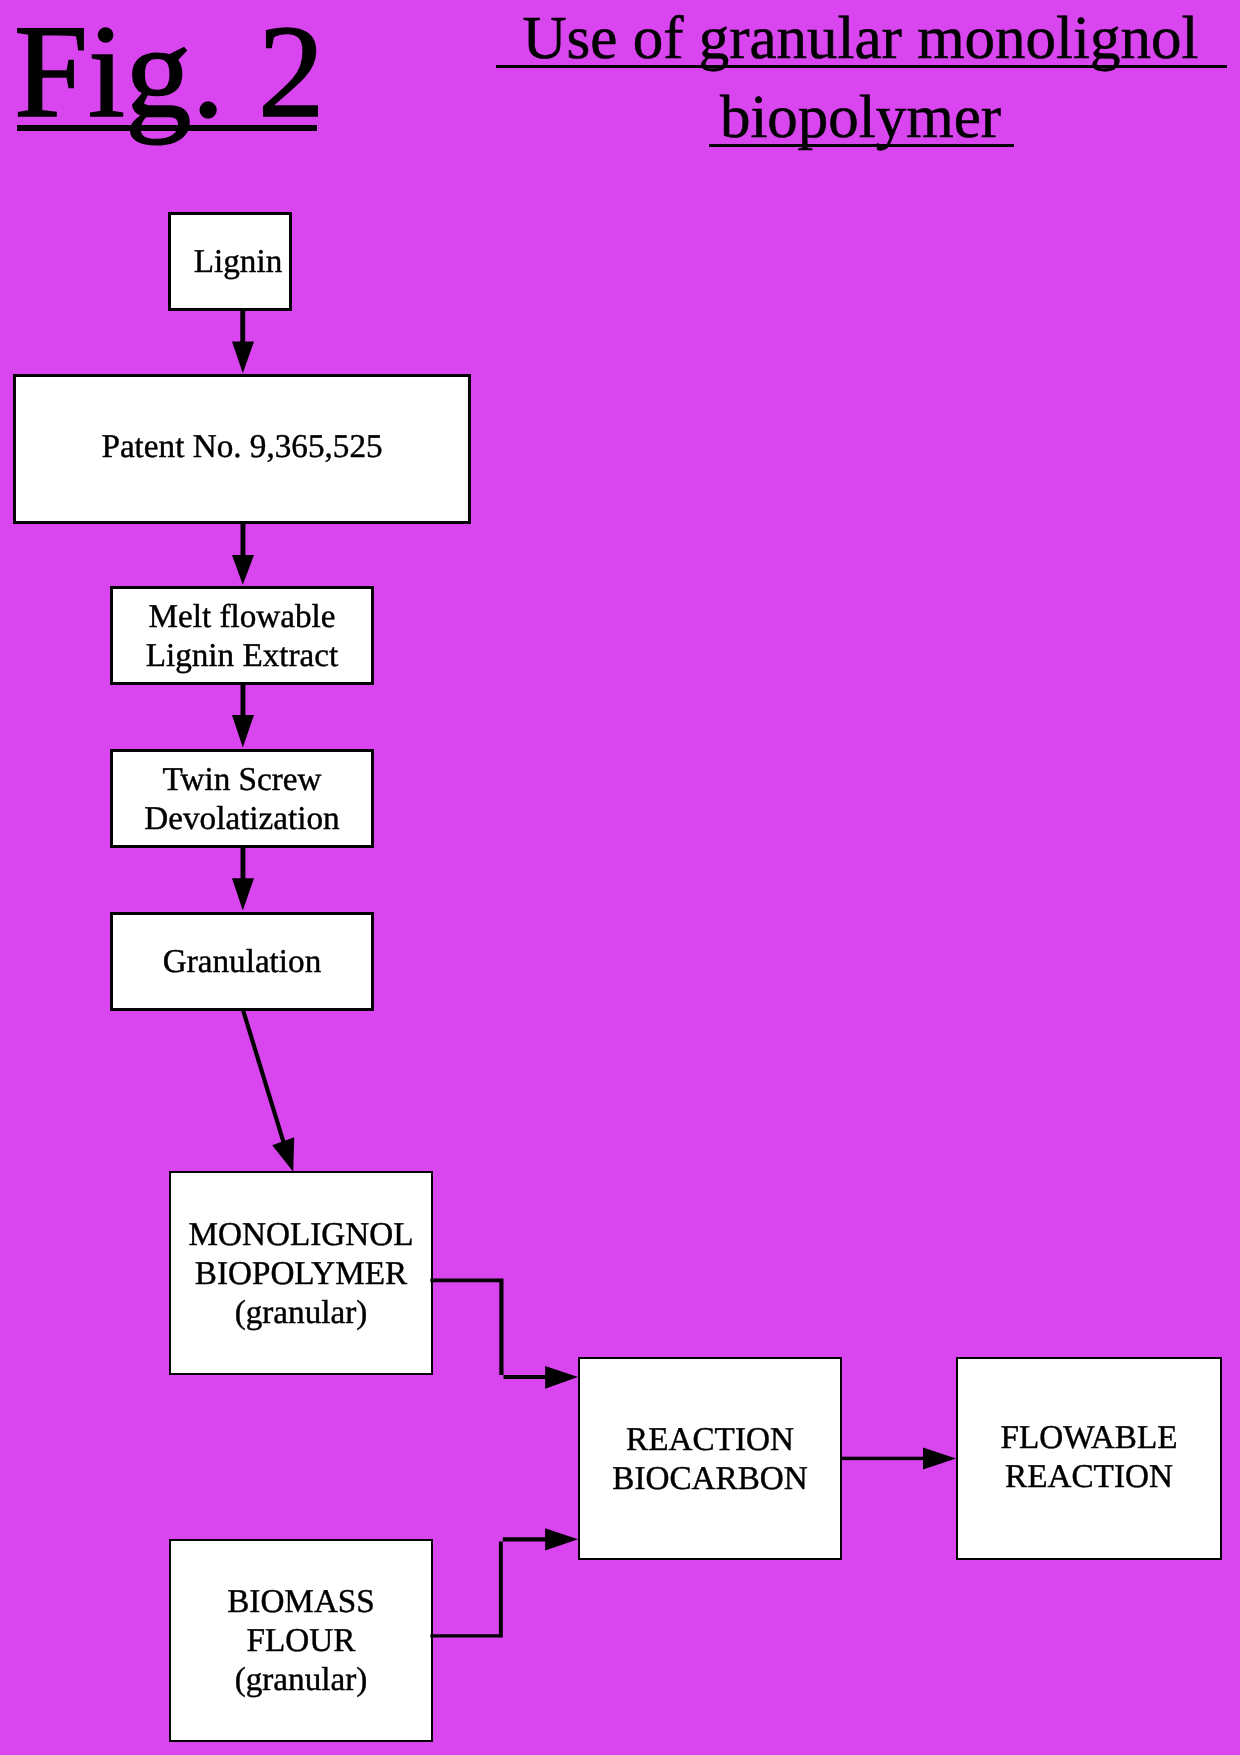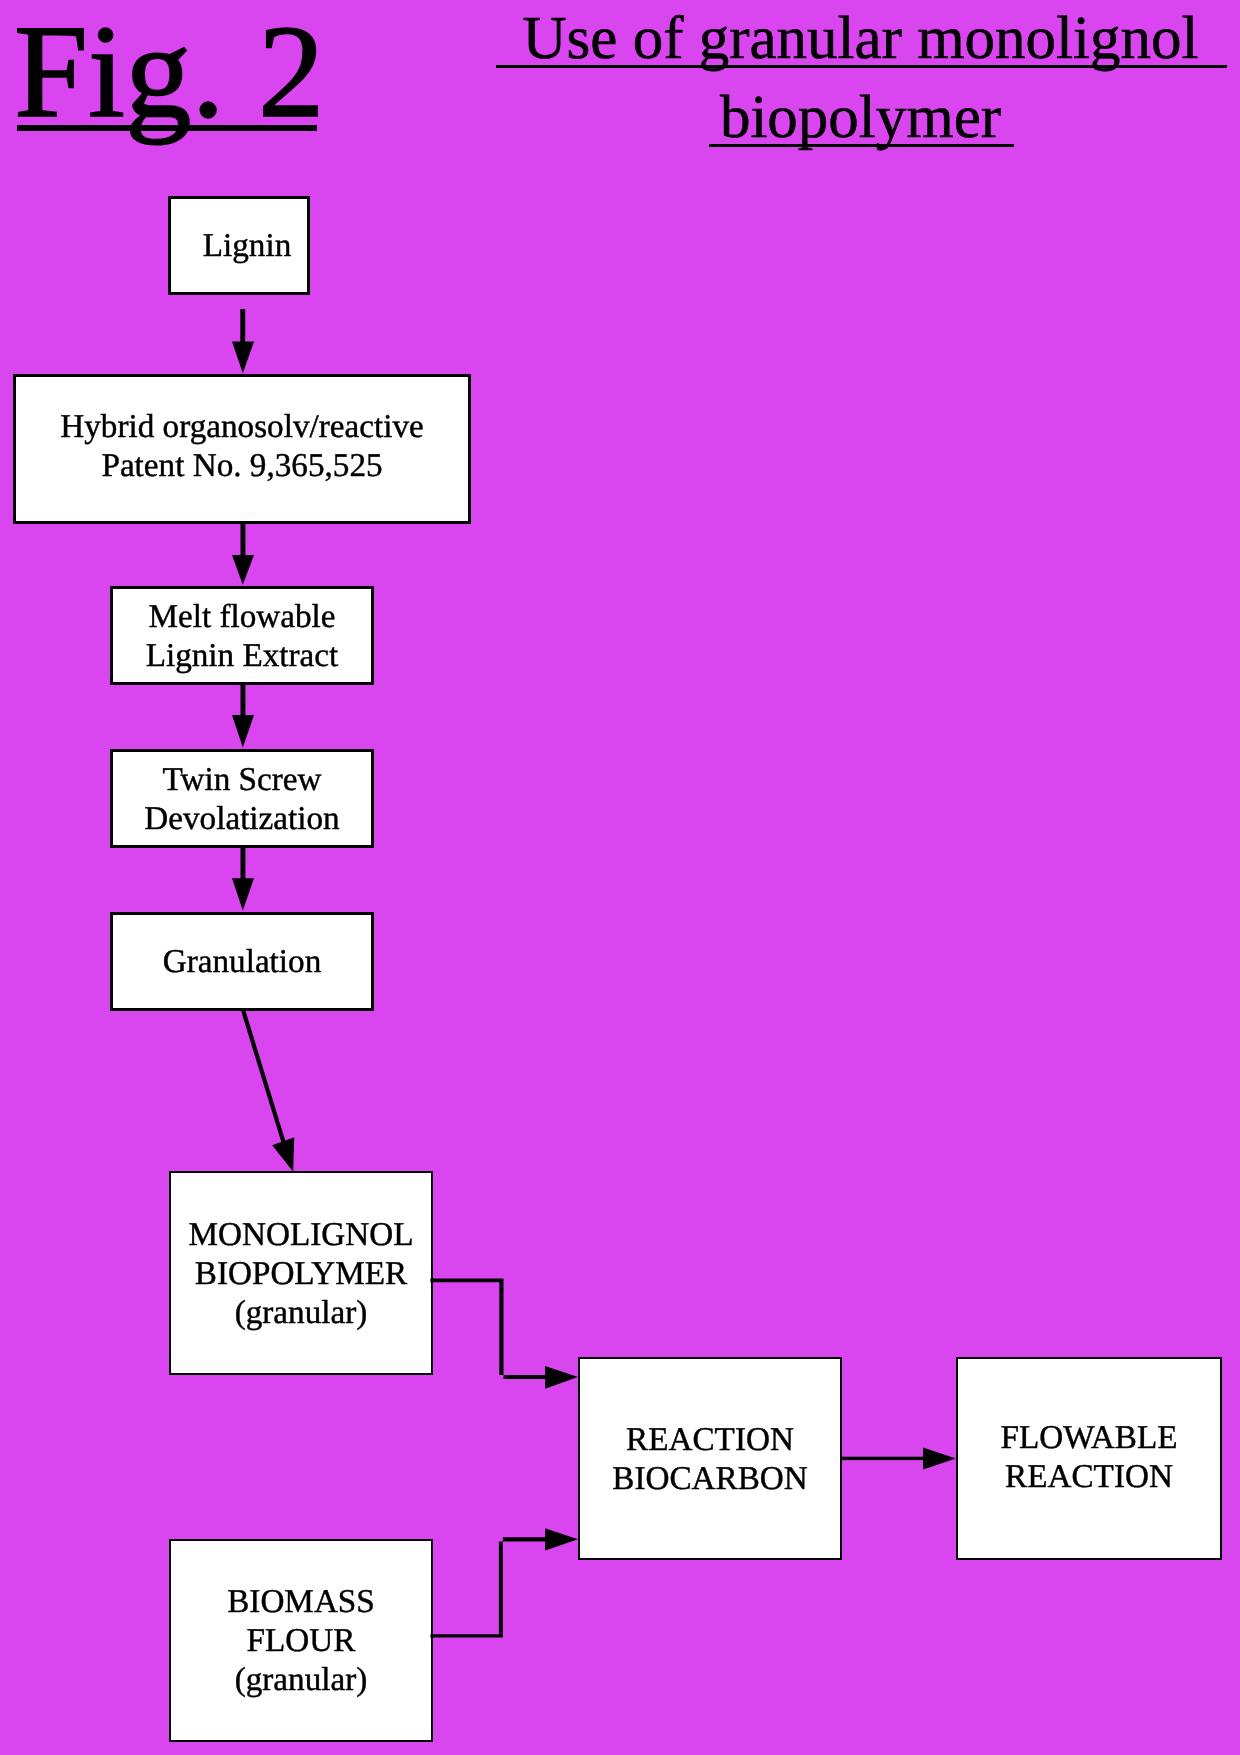--- a/index.html
+++ b/index.html
@@ -46,29 +46,28 @@
   <div class="fig-number">Fig. 2</div>
   <div class="fig-number-rule"></div>
 
   <div class="fig-title">
     <span class="fig-title-line">Use of granular monolignol</span>
     <span class="fig-title-line">biopolymer</span>
   </div>
   <div class="tl-rule" style="left:496px;top:64.5px;width:731px;"></div>
   <div class="tl-rule" style="left:709px;top:143.8px;width:305px;"></div>
 
-  <div class="node" style="left:168px;top:196px;width:142px;height:99px;padding-left:16px;">
+  <div class="node" style="left:168px;top:212px;width:124px;height:99px;padding-left:16px;">
     <div class="txt">
     <span class="ln">Lignin</span>
     </div>
   </div>
 
   <div class="node" style="left:13px;top:374px;width:458px;height:150px;--dy:-3px;">
     <div class="txt">
-    <span class="ln">Hybrid organosolv/reactive</span>
     <span class="ln">Patent No. 9,365,525</span>
     </div>
   </div>
 
   <div class="node" style="left:110px;top:586px;width:264px;height:99px;">
     <div class="txt">
     <span class="ln">Melt flowable</span>
     <span class="ln">Lignin Extract</span>
     </div>
   </div>

